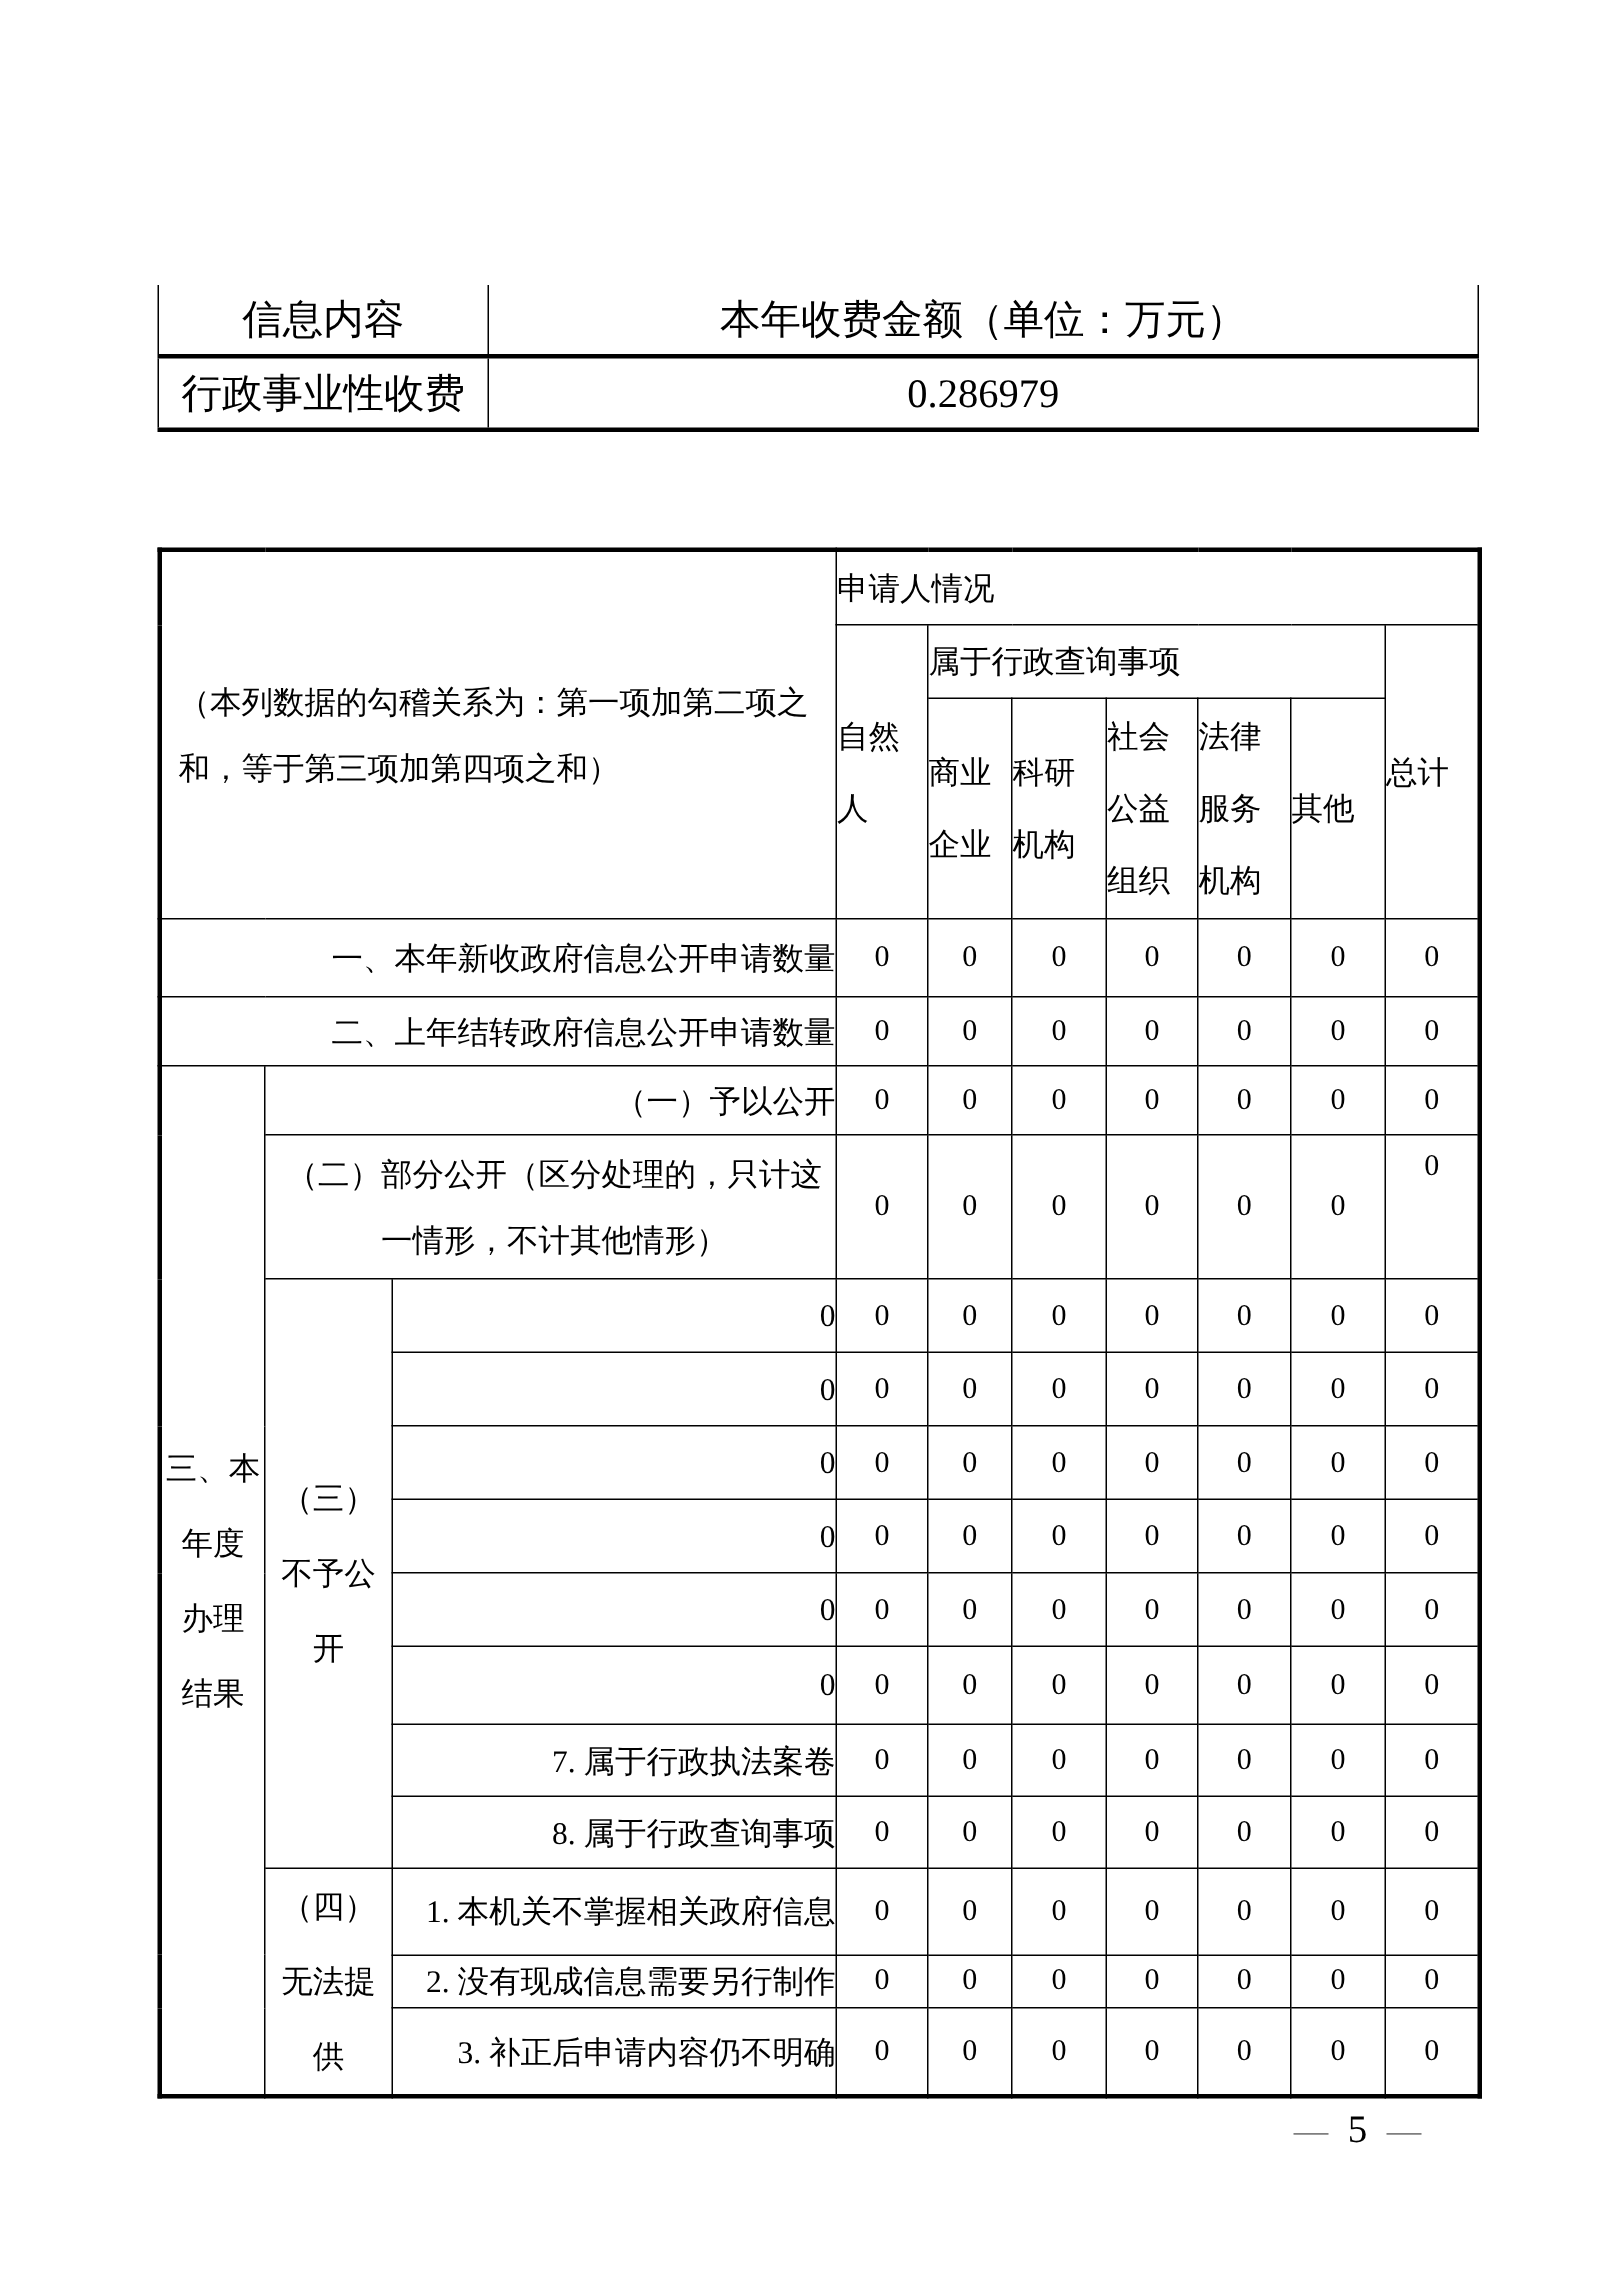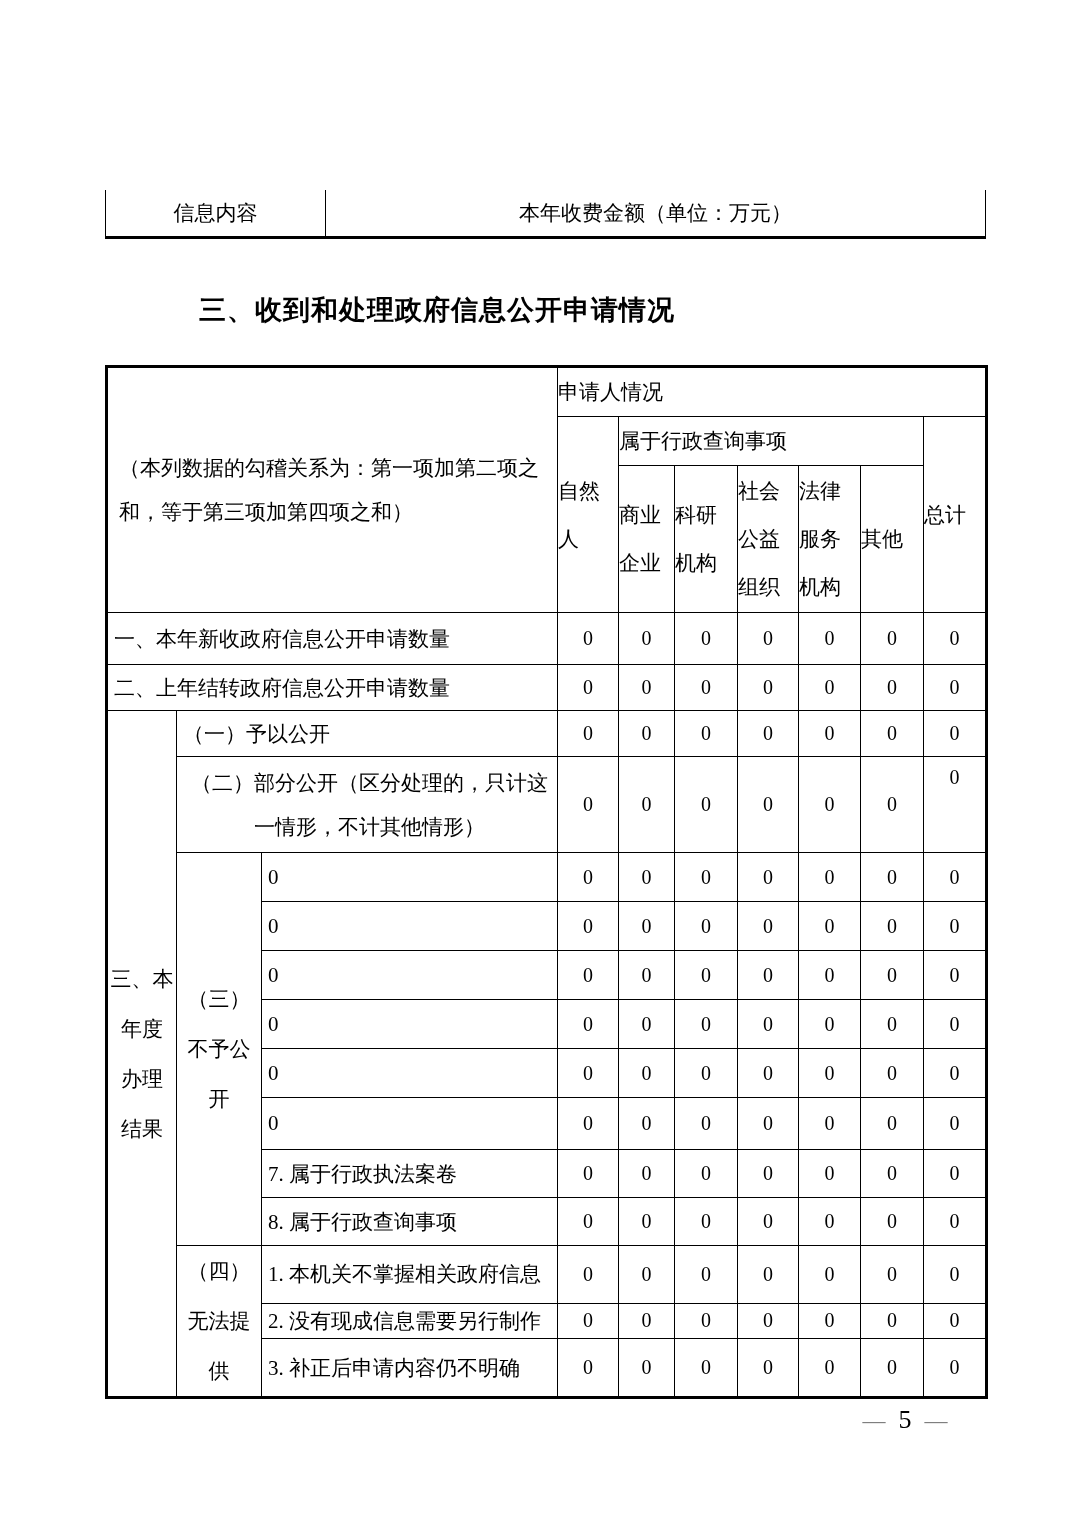--- a/index.html
+++ b/index.html
@@ -15,21 +15,21 @@
 
   
   .fee-table {
     position: absolute; left: 105px; top: 190px;
     width: 880px;
     border-collapse: collapse; table-layout: fixed;
   }
   .fee-table td {
     border: 1.5px solid #000;
     text-align: center; vertical-align: middle;
-    font-size: 21px;
+    font-size: 27px;
   }
   .fee-table tr.fee-head td { border-top: none; border-bottom: 3px solid #000; height: 44px; }
   .fee-table tr.fee-data td { border-bottom: 3px solid #000; height: 44px; }
 
   
   .section-heading {
     position: absolute; left: 199px; top: 292px; margin: 0;
     font-family: "Liberation Sans", "DejaVu Sans", sans-serif;
     font-size: 27px; font-weight: 700; letter-spacing: 1px;
     white-space: nowrap;
@@ -46,21 +46,21 @@
     border: 1.5px solid #000;
     font-size: 21px; vertical-align: middle; padding: 0;
   }
   .main-table .note {
     text-align: left; padding: 17px 11px;
     line-height: 44px; white-space: pre-line;
   }
   .main-table .hc {
     text-align: left; line-height: 48px; white-space: pre-line;
   }
-  .main-table .lbl { text-align: left; padding-left: 6px; }
+  .main-table .lbl { text-align: right; padding-left: 6px; }
   .main-table .lbl2 {
     text-align: center; padding-left: 5px;
     line-height: 44px; white-space: pre-line;
   }
   .main-table .vlbl {
     text-align: center; line-height: 50px; white-space: pre-line;
   }
   .main-table .val { text-align: center; font-size: 20px; }
   .main-table .vtop { vertical-align: top; padding-top: 9px; }
 
@@ -80,24 +80,27 @@
   <table class="fee-table">
     <colgroup>
         <col style="width:220px">
         <col style="width:660px">
       </colgroup>
     <tbody>
       <tr class="fee-head">
         <td>信息内容</td>
         <td>本年收费金额（单位：万元）</td>
       </tr>
+      <tr class="fee-data">
+        <td>行政事业性收费</td>
+        <td>0.286979</td>
+      </tr>
     </tbody>
   </table>
 
-  <h2 class="section-heading">三、收到和处理政府信息公开申请情况</h2>
 
   <table class="main-table">
     <colgroup>
       <col style="width:70px">
         <col style="width:85px">
         <col style="width:296px">
       <col style="width:61px">
         <col style="width:56px">
         <col style="width:63px">
       <col style="width:61px">

